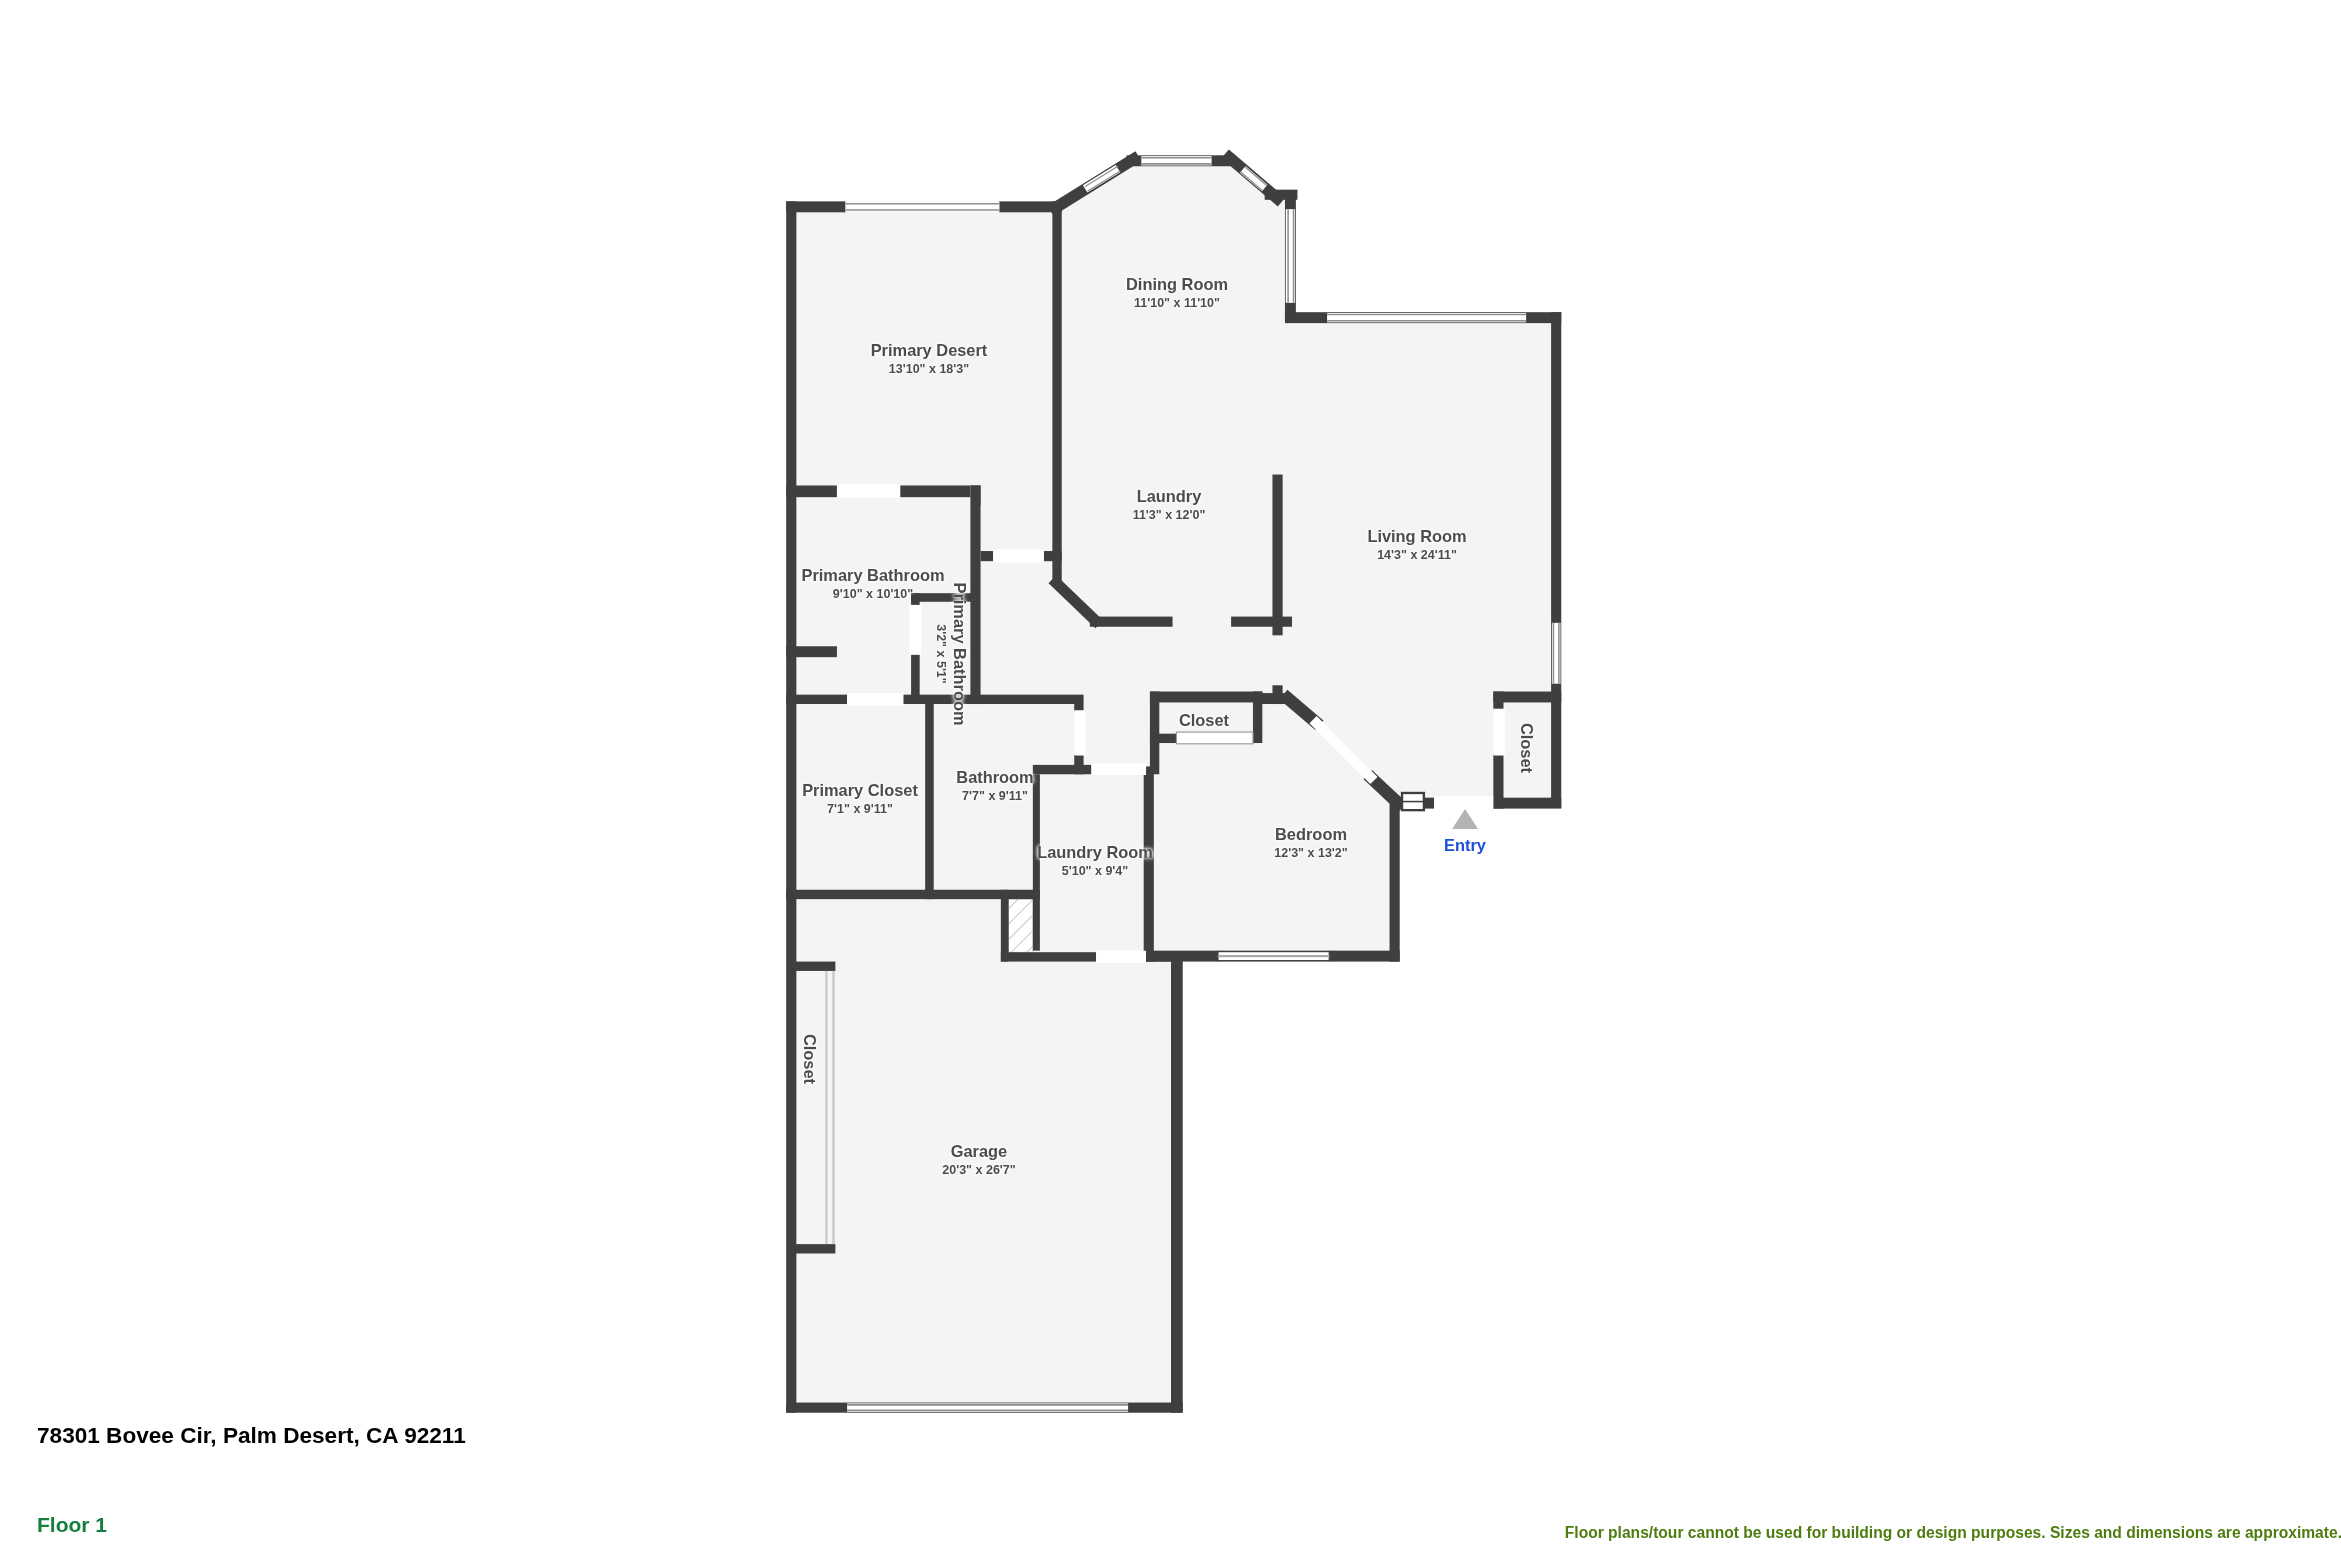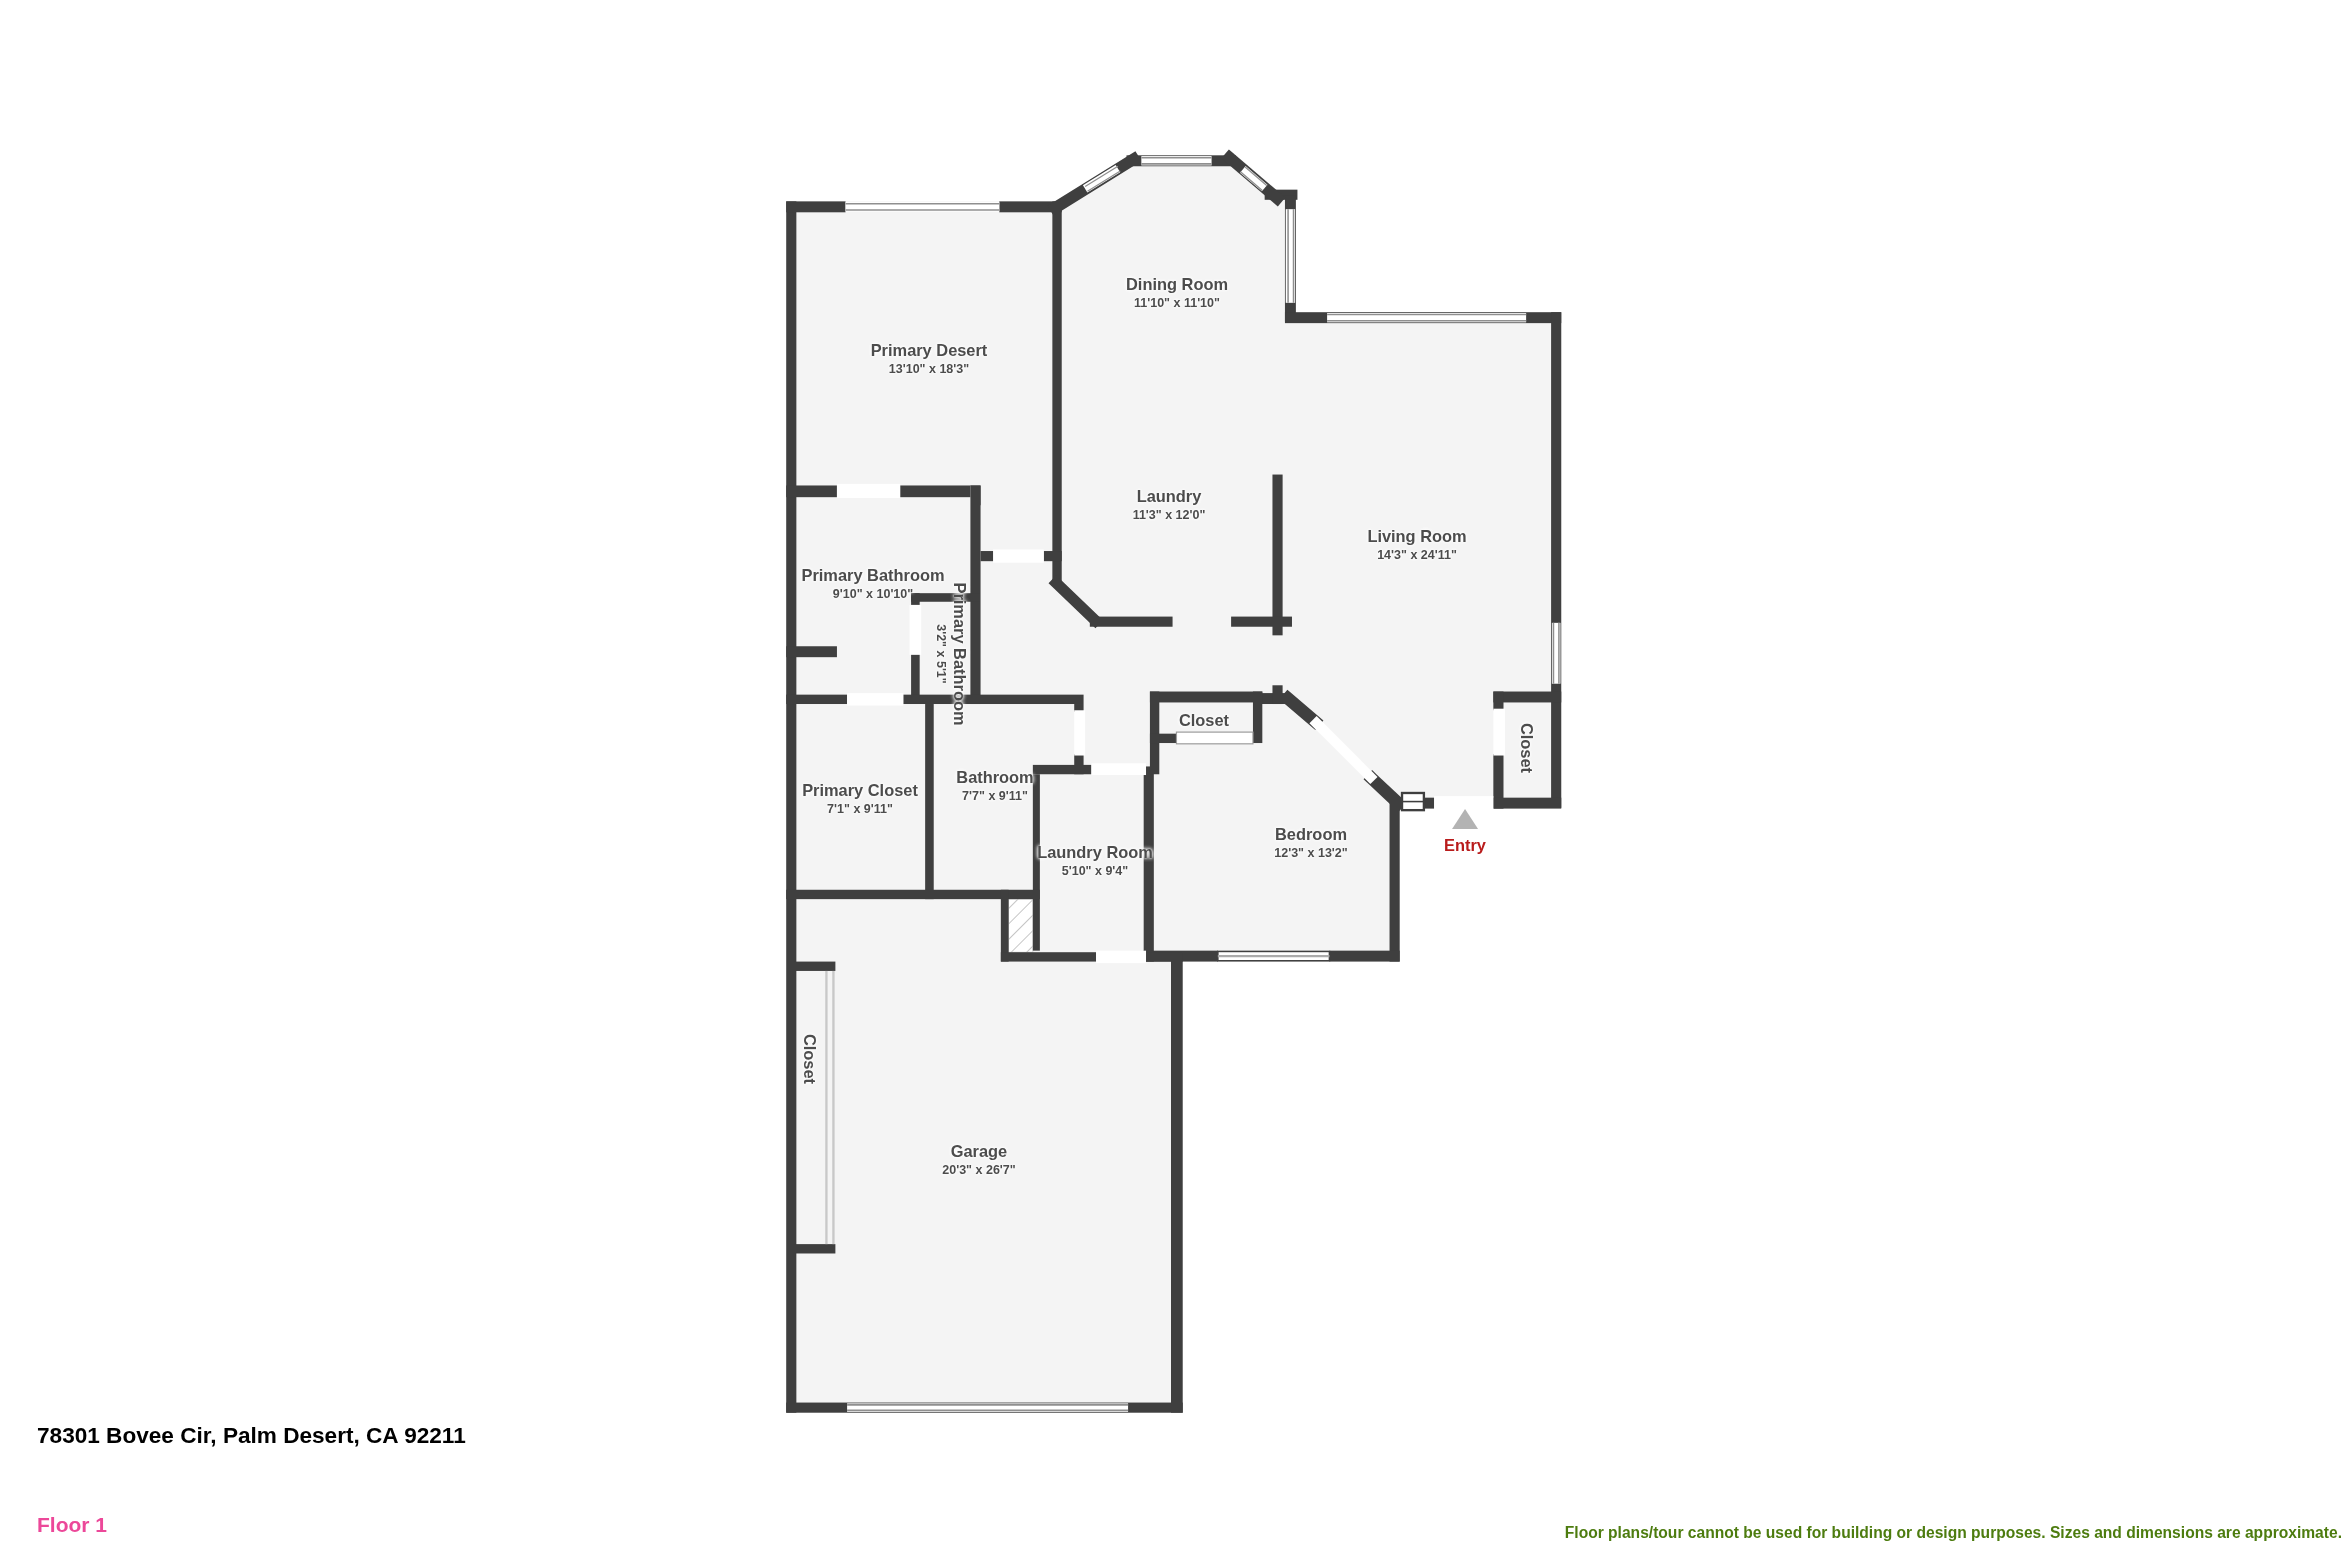--- a/index.html
+++ b/index.html
@@ -15,23 +15,23 @@
   }
   .rlabel .nm{display:block;font-size:16.4px;font-weight:700;}
   .rlabel .dm{display:block;font-size:12.5px;font-weight:700;margin-top:1.6px;}
   .rot{transform:translate(-50%,-50%) rotate(90deg);}
   .entry-wrap{position:absolute;text-align:center;transform:translateX(-50%);}
   .entry-tri{
     width:0;height:0;margin:0 auto;
     border-left:13.3px solid transparent;border-right:13.3px solid transparent;
     border-bottom:20px solid #b3b3b3;
   }
-  .entry-txt{display:block;margin-top:7px;font-size:16.4px;font-weight:700;color:#b91c1c;}
+  .entry-txt{display:block;margin-top:7px;font-size:16.4px;font-weight:700;color:#1d4ed8;}
   .footer-address{position:absolute;left:37px;top:1423px;font-size:22.6px;font-weight:700;color:#000000;}
-  .footer-floor{position:absolute;left:37px;top:1513px;font-size:21px;font-weight:700;color:#ec4899;}
+  .footer-floor{position:absolute;left:37px;top:1513px;font-size:21px;font-weight:700;color:#15803d;}
   .footer-disclaimer{
     position:absolute;left:0;top:1524px;width:2342px;text-align:right;
     font-size:15.6px;font-weight:700;color:#4d7c0f;
   }
 </style>
 </head>
 <body>
 
 <svg id="plan-svg" width="2342" height="1561" viewBox="0 0 3000 2000" xmlns="http://www.w3.org/2000/svg">
   <defs>

